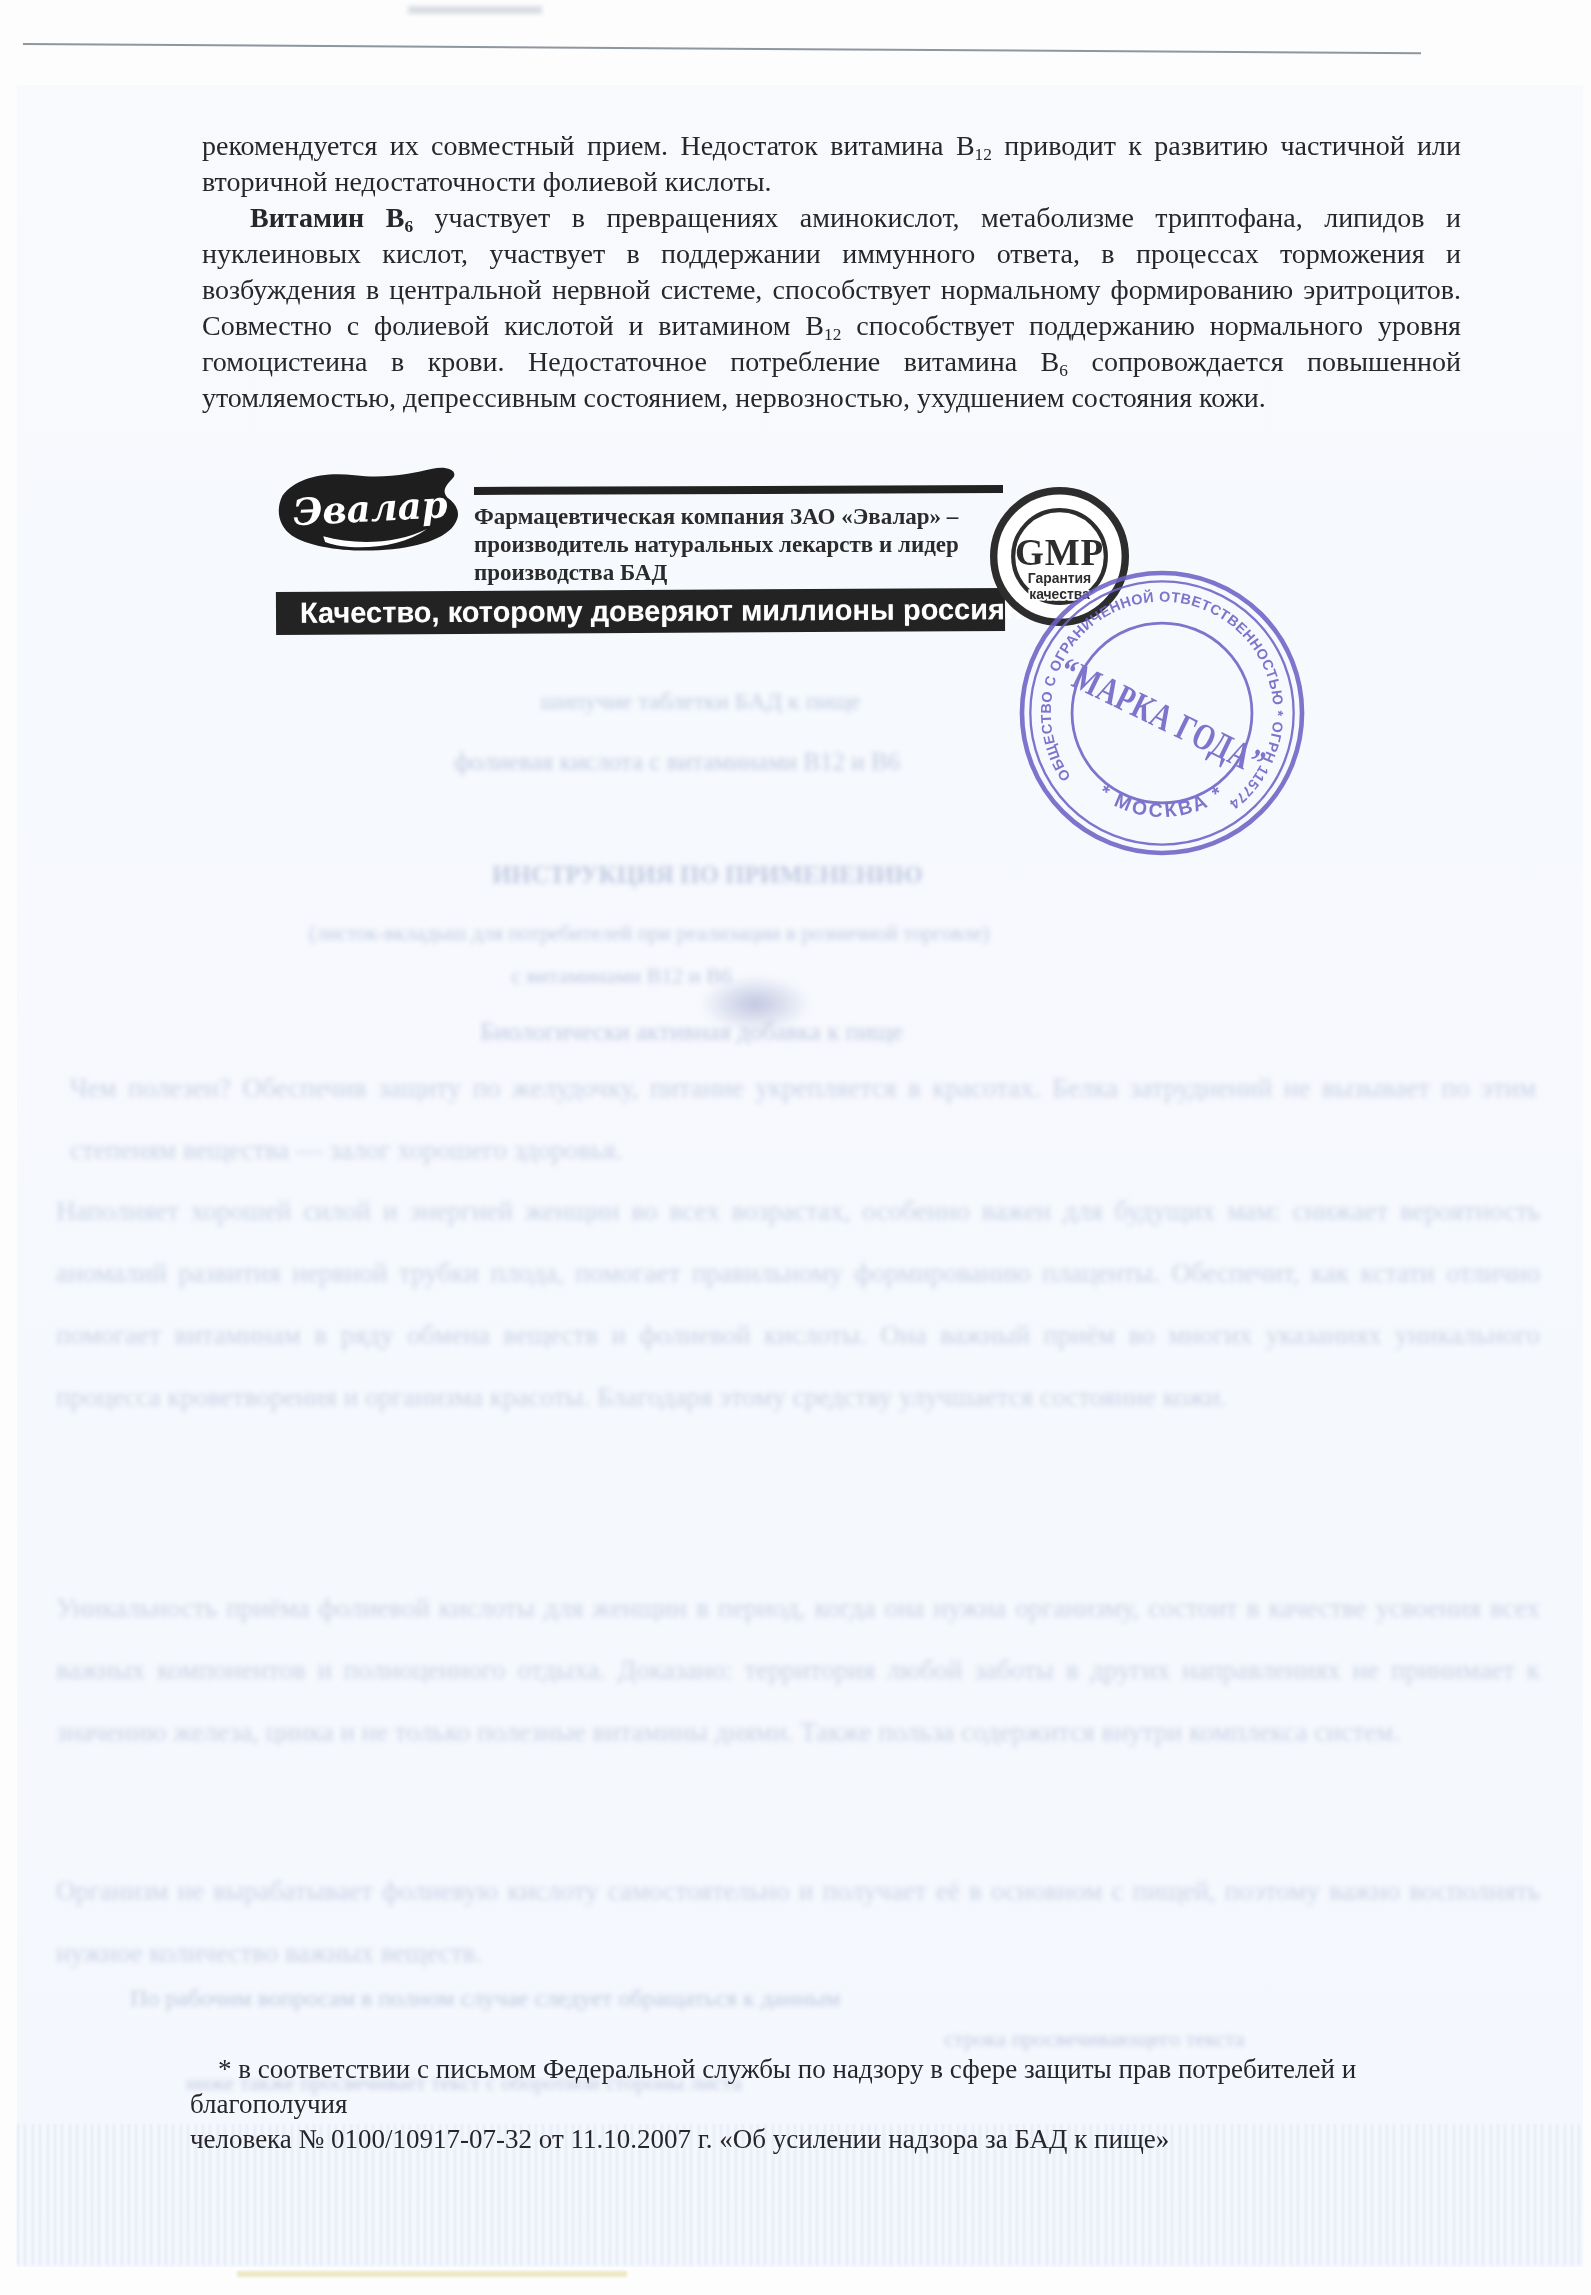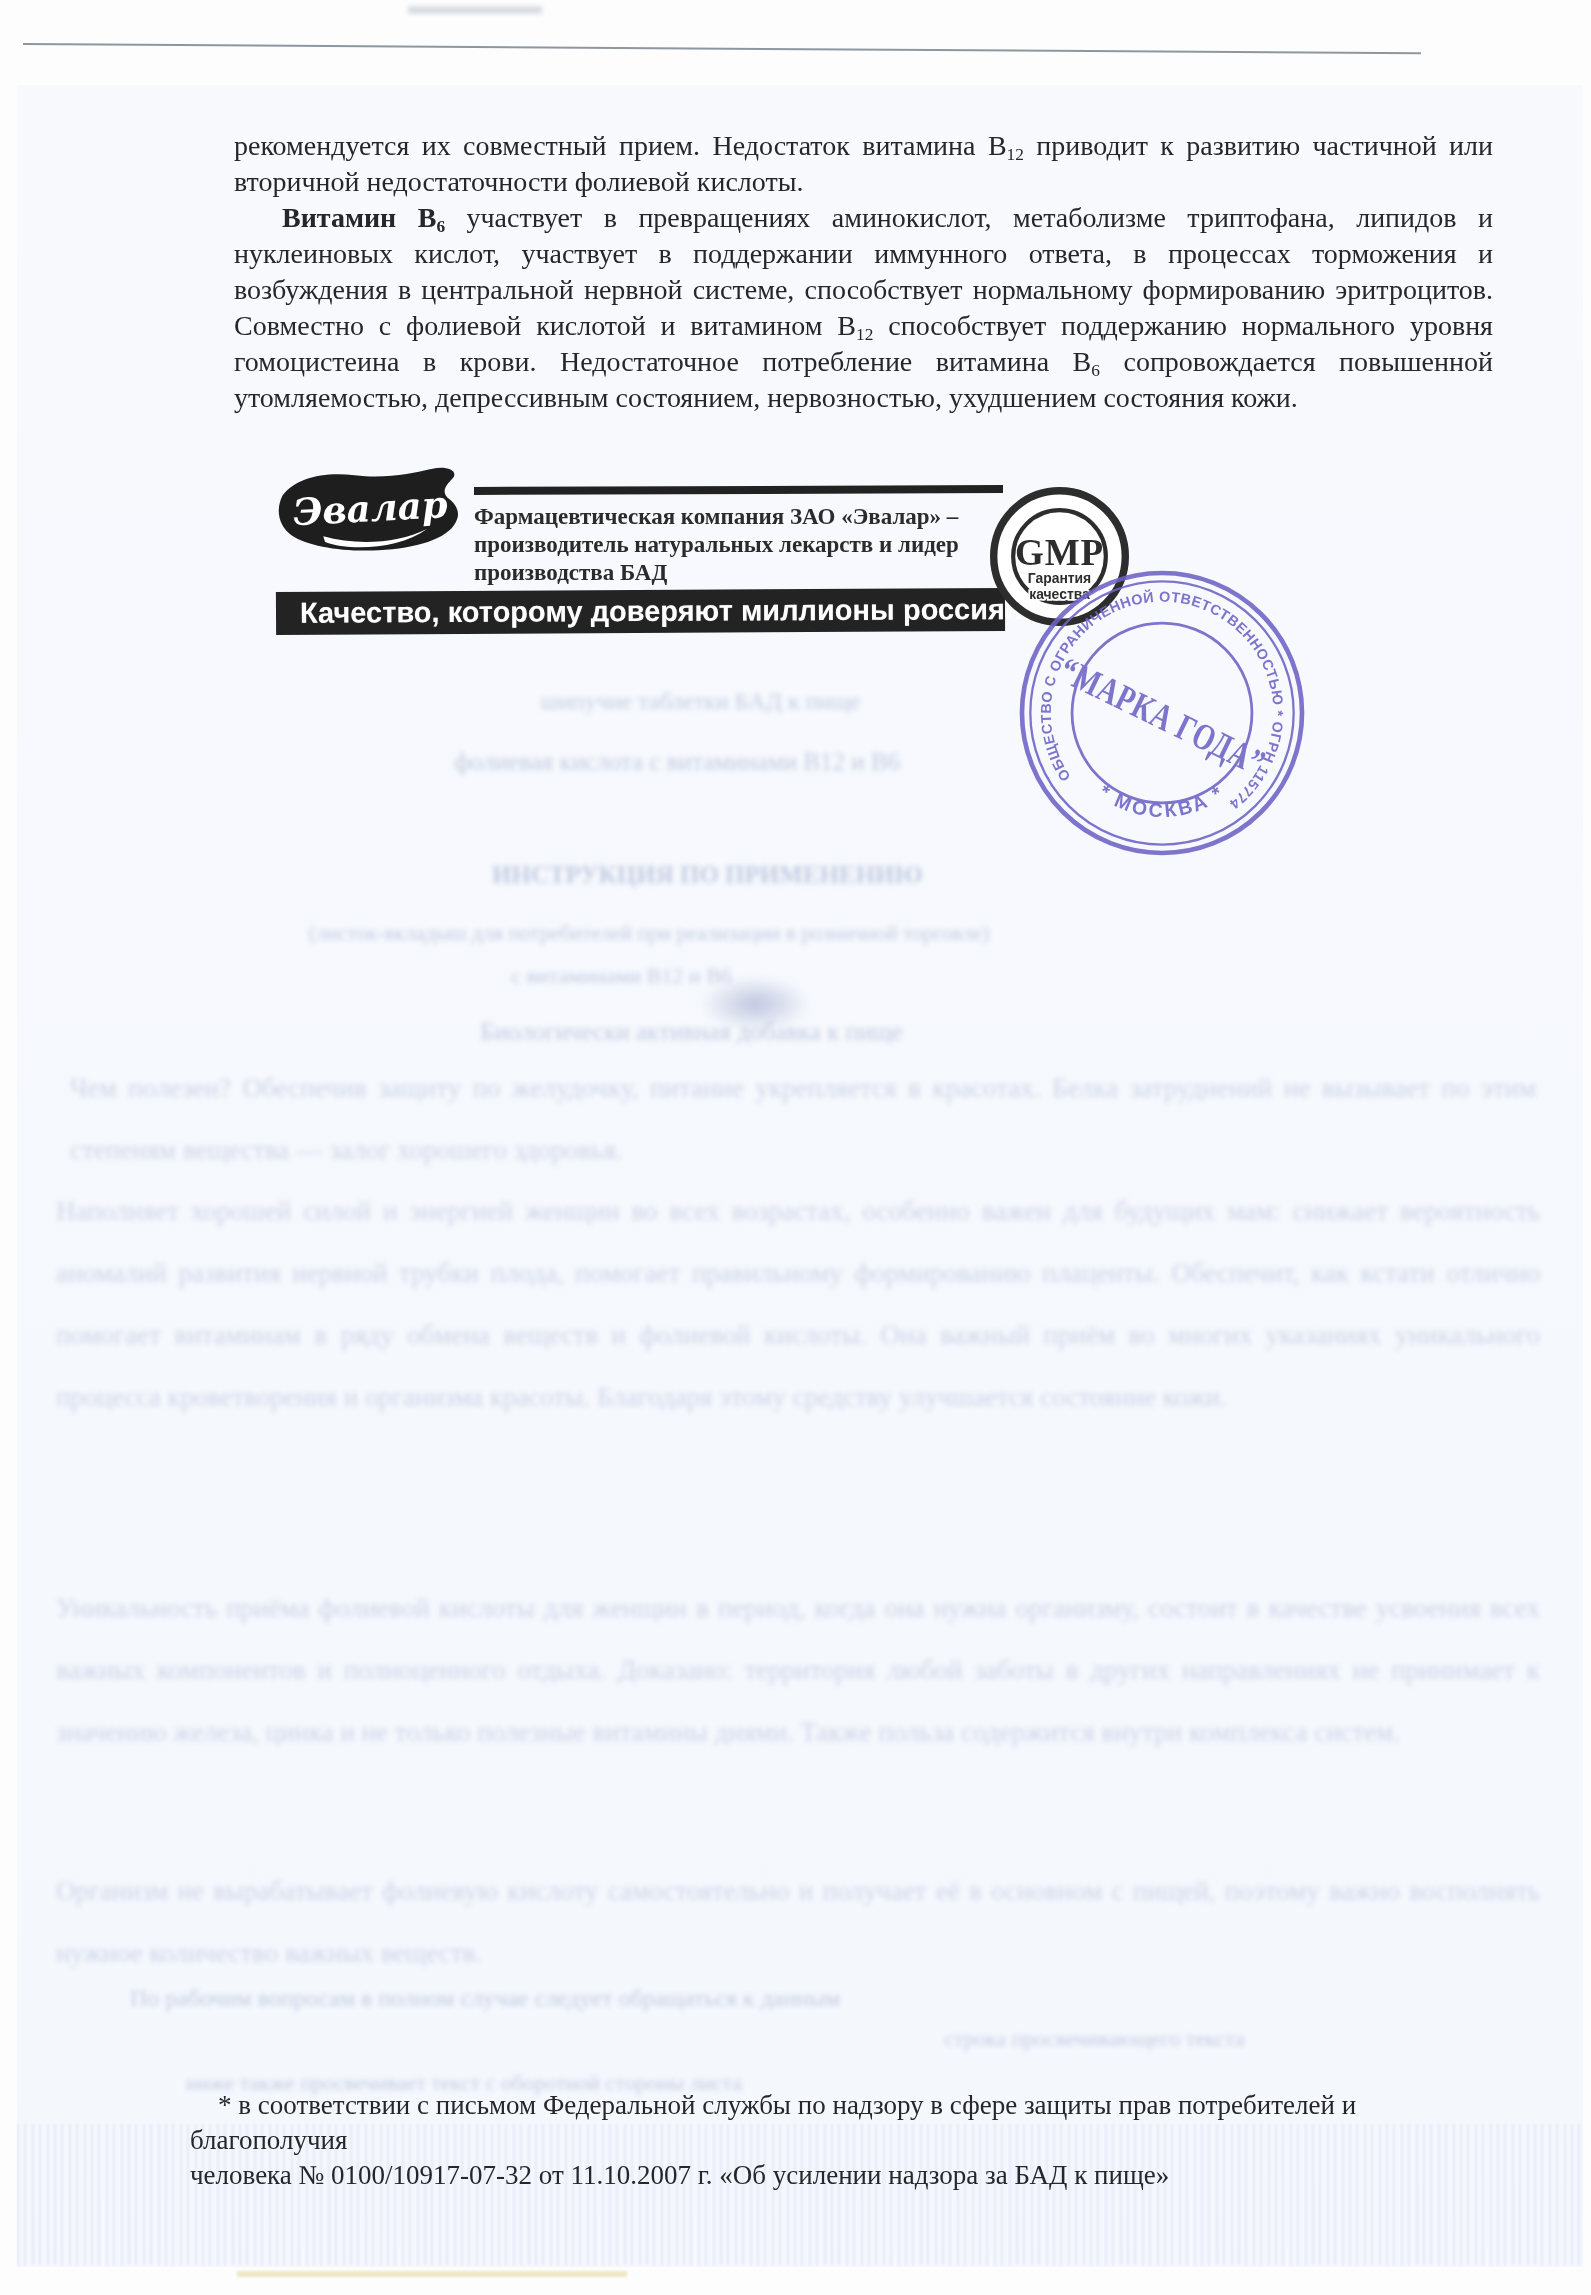--- a/index.html
+++ b/index.html
@@ -12,21 +12,21 @@
         background:repeating-linear-gradient(90deg,rgba(165,182,220,.20) 0 1.9px,rgba(255,255,255,0) 1.9px 7.4px);
         filter:blur(0.9px);}
   .ystreak{position:absolute;left:237px;top:2271px;width:390px;height:5.6px;
         background:rgba(226,216,150,.55);filter:blur(0.9px);}
   .topline{position:absolute;left:23px;top:43px;width:1398px;height:2.3px;background:#8e969e;
         transform:rotate(0.38deg);transform-origin:left center;}
   .topsmudge{position:absolute;left:408px;top:5.6px;width:134px;height:8.3px;background:#d9dde2;filter:blur(1.9px);}
 
   
   .body-text{position:absolute;left:202px;top:128px;width:1259px;z-index:2;
-        font-size:28px;line-height:36px;color:#26262b;text-align:justify;margin-left:32px;}
+        font-size:28px;line-height:36px;color:#26262b;text-align:justify;}
   .body-text p{margin:0;}
   .body-text p.ind{text-indent:48px;}
   sub{font-size:0.62em;vertical-align:-0.28em;line-height:0;}
 
   
   .logo-svg{position:absolute;left:275px;top:466px;z-index:2;}
   .bar{position:absolute;left:474px;top:486px;width:529px;height:8.3px;background:#222;
         transform:rotate(-0.2deg);z-index:2;}
   .company{position:absolute;left:474px;top:503px;width:538px;z-index:2;
         font-family:Liberation Serif, serif;font-weight:bold;font-size:23px;line-height:28px;color:#2b2b2b;}
@@ -42,21 +42,21 @@
   .ghost{position:absolute;color:#8c9cc6;font-family:"Liberation Serif",serif;}
   .gline{white-space:nowrap;opacity:.5;filter:blur(2.4px);}
   .gblock{text-align:justify;line-height:62px;opacity:.40;filter:blur(2.8px);}
   .blob{position:absolute;left:700px;top:976px;width:111px;height:56px;border-radius:50%;
         background:radial-gradient(ellipse at center,rgba(148,158,200,.55),rgba(148,158,200,0) 70%);
         filter:blur(3.7px);z-index:1;}
 
   
   .footnote{position:absolute;left:190px;top:2052px;width:1294px;z-index:2;
         font-size:27px;line-height:35px;color:#26262b;}
-  .footnote .fl1{text-indent:28px;margin-top:36px;}
+  .footnote .fl1{text-indent:28px;}
 </style>
 </head>
 <body>
 
 <div class="page">
 
   <div class="scan-tint"></div>
   <div class="stripes"></div>
   <div class="ystreak"></div>
   <div class="topline"></div>

